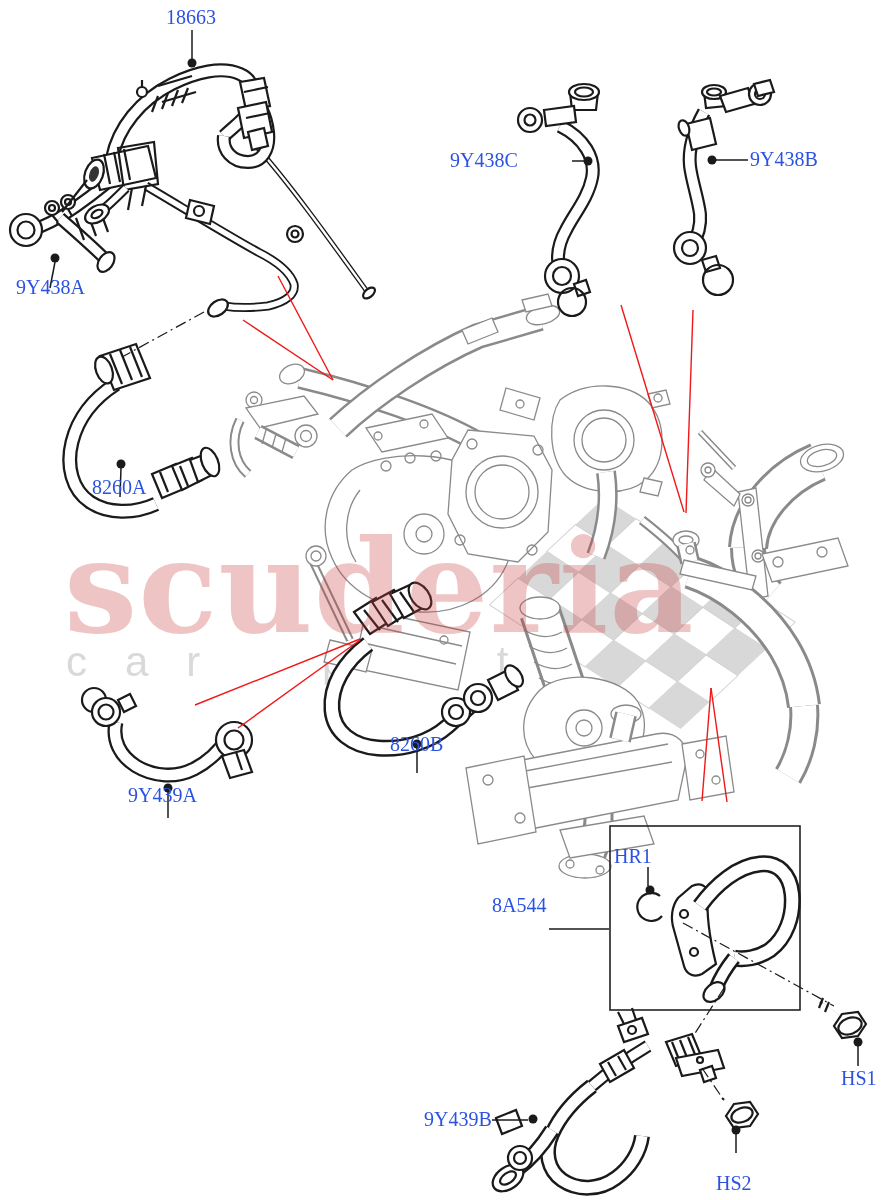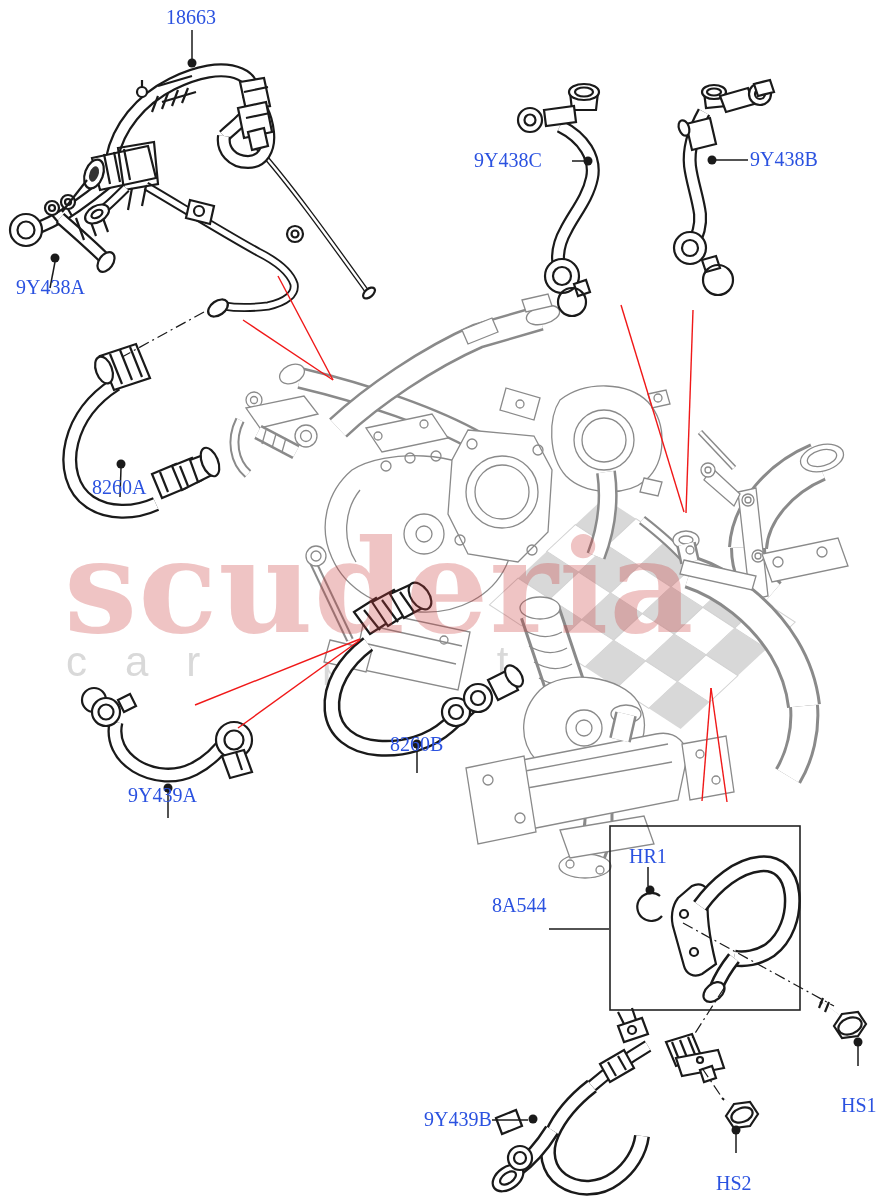--- a/index.html
+++ b/index.html
@@ -451,25 +451,25 @@
 
   <g>
     <path class="dash" d="M204,312 L122,357"></path>
     <path class="dash" d="M683,923 L834,1006"></path>
     <path class="dash" d="M724,988 L692,1038"></path>
     <path class="dash" d="M702,1068 L721,1096"></path>
   </g>
 </svg>
 
 <div class="plabel" style="left:166px;top:6px">18663</div>
-<div class="plabel" style="left:474px;top:149px">9Y438C</div>
+<div class="plabel" style="left:450px;top:149px">9Y438C</div>
 <div class="plabel" style="left:750px;top:148px">9Y438B</div>
 <div class="plabel" style="left:16px;top:276px">9Y438A</div>
 <div class="plabel" style="left:92px;top:476px">8260A</div>
 <div class="plabel" style="left:390px;top:733px">8260B</div>
 <div class="plabel" style="left:128px;top:784px">9Y439A</div>
 <div class="plabel" style="left:492px;top:894px">8A544</div>
-<div class="plabel" style="left:629px;top:845px">HR1</div>
-<div class="plabel" style="left:841px;top:1094px">HS1</div>
+<div class="plabel" style="left:614px;top:845px">HR1</div>
+<div class="plabel" style="left:841px;top:1067px">HS1</div>
 <div class="plabel" style="left:716px;top:1172px">HS2</div>
 <div class="plabel" style="left:424px;top:1108px">9Y439B</div>
 
 </div>
 
 </body></html>

